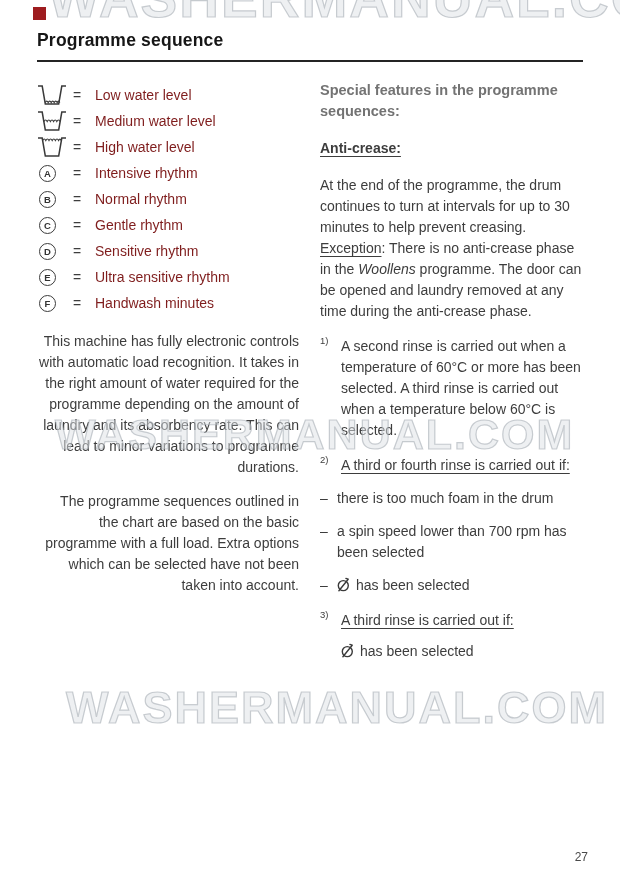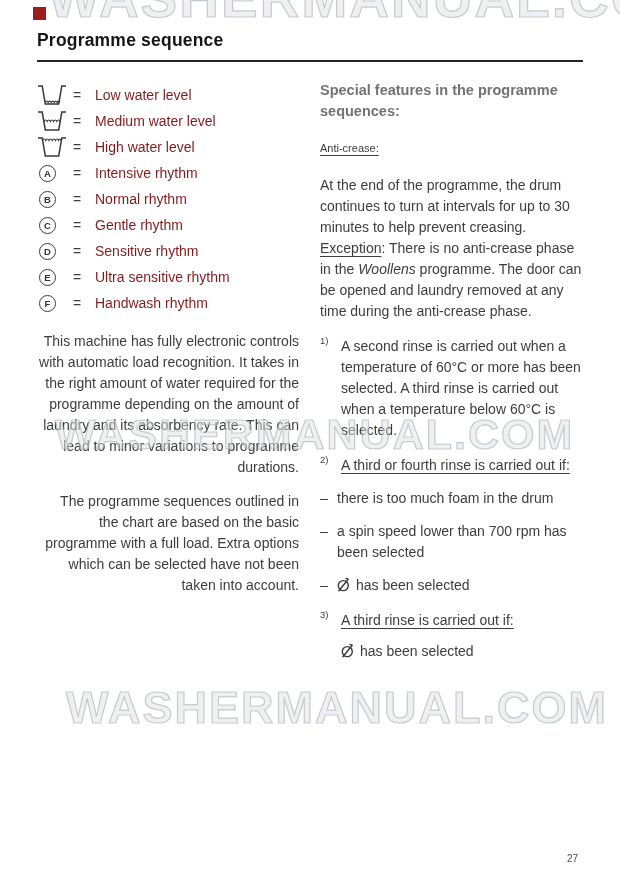--- a/index.html
+++ b/index.html
@@ -31,22 +31,22 @@
     display:flex;align-items:center;justify-content:center;
     font-size:9.5px;font-weight:600;color:#333;margin-left:2px;
   }
   .tub{display:block;}
   
   p.body{font-size:14px;line-height:21px;margin:0;color:#3d3d3d;}
   .col-left p.body{margin-top:15px;text-align:right;}
   .col-left p.body + p.body{margin-top:13px;}
   .rhead{font-size:14.5px;line-height:21px;font-weight:700;color:#737373;margin:0;}
   .usub{
-    font-size:11px;line-height:21px;margin-top:16px;
-    text-decoration:underline;text-underline-offset:3px;text-decoration-thickness:1px;
+    font-size:14px;line-height:21px;margin-top:16px;
+    text-decoration:underline;text-underline-offset:3px;text-decoration-thickness:1px;font-weight:bold;
   }
   .col-right p.body{margin-top:16px;}
   .ul{text-decoration:underline;text-underline-offset:2.5px;text-decoration-thickness:1px;}
   .it{font-style:italic;}
   
   .note{display:flex;margin-top:14px;}
   .marker{
     width:21px;flex-shrink:0;font-size:9.5px;color:#3d3d3d;
     position:relative;top:-1px;
   }
@@ -65,21 +65,21 @@
   }
   .wm-top{left:48px;top:-34px;font-size:55px;}
   .wm-mid{left:55px;top:410px;font-size:43px;}
   .wm-bot{left:66px;top:682px;font-size:45px;}
   .wm-square{
     position:absolute;left:33px;top:7px;width:13px;height:13px;
     background:#9e1c1f;z-index:6;
   }
   
   .pageno{
-    position:absolute;right:42px;bottom:15px;font-size:10px;color:#4a4a4a;
+    position:absolute;right:32px;bottom:15px;font-size:12px;color:#4a4a4a;
   }
 </style>
 </head>
 <body>
 
 <div class="page">
 
   <div class="wm wm-top">WASHERMANUAL.COM</div>
   <div class="wm-square"></div>
   <div class="wm wm-mid">WASHERMANUAL.COM</div>
@@ -166,21 +166,21 @@
             </span>
           <span class="leq">=</span>
           <span class="llbl">Ultra sensitive rhythm</span>
         </div>
 
         <div class="lrow">
           <span class="lsym">
               <span class="circ">F</span>
             </span>
           <span class="leq">=</span>
-          <span class="llbl">Handwash rhythm</span>
+          <span class="llbl">Handwash minutes</span>
         </div>
 
       </div>
 
       <p class="body">This machine has fully electronic controls with automatic load recognition. It takes in the right amount of water required for the programme depending on the amount of laundry and its absorbency rate. This can lead to minor variations to programme durations.</p>
       <p class="body">The programme sequences outlined in the chart are based on the basic programme with a full load. Extra options which can be selected have not been taken into account.</p>
     </div>
 
     <div class="col-right">
       <h2 class="rhead">Special features in the programme sequences:</h2>

